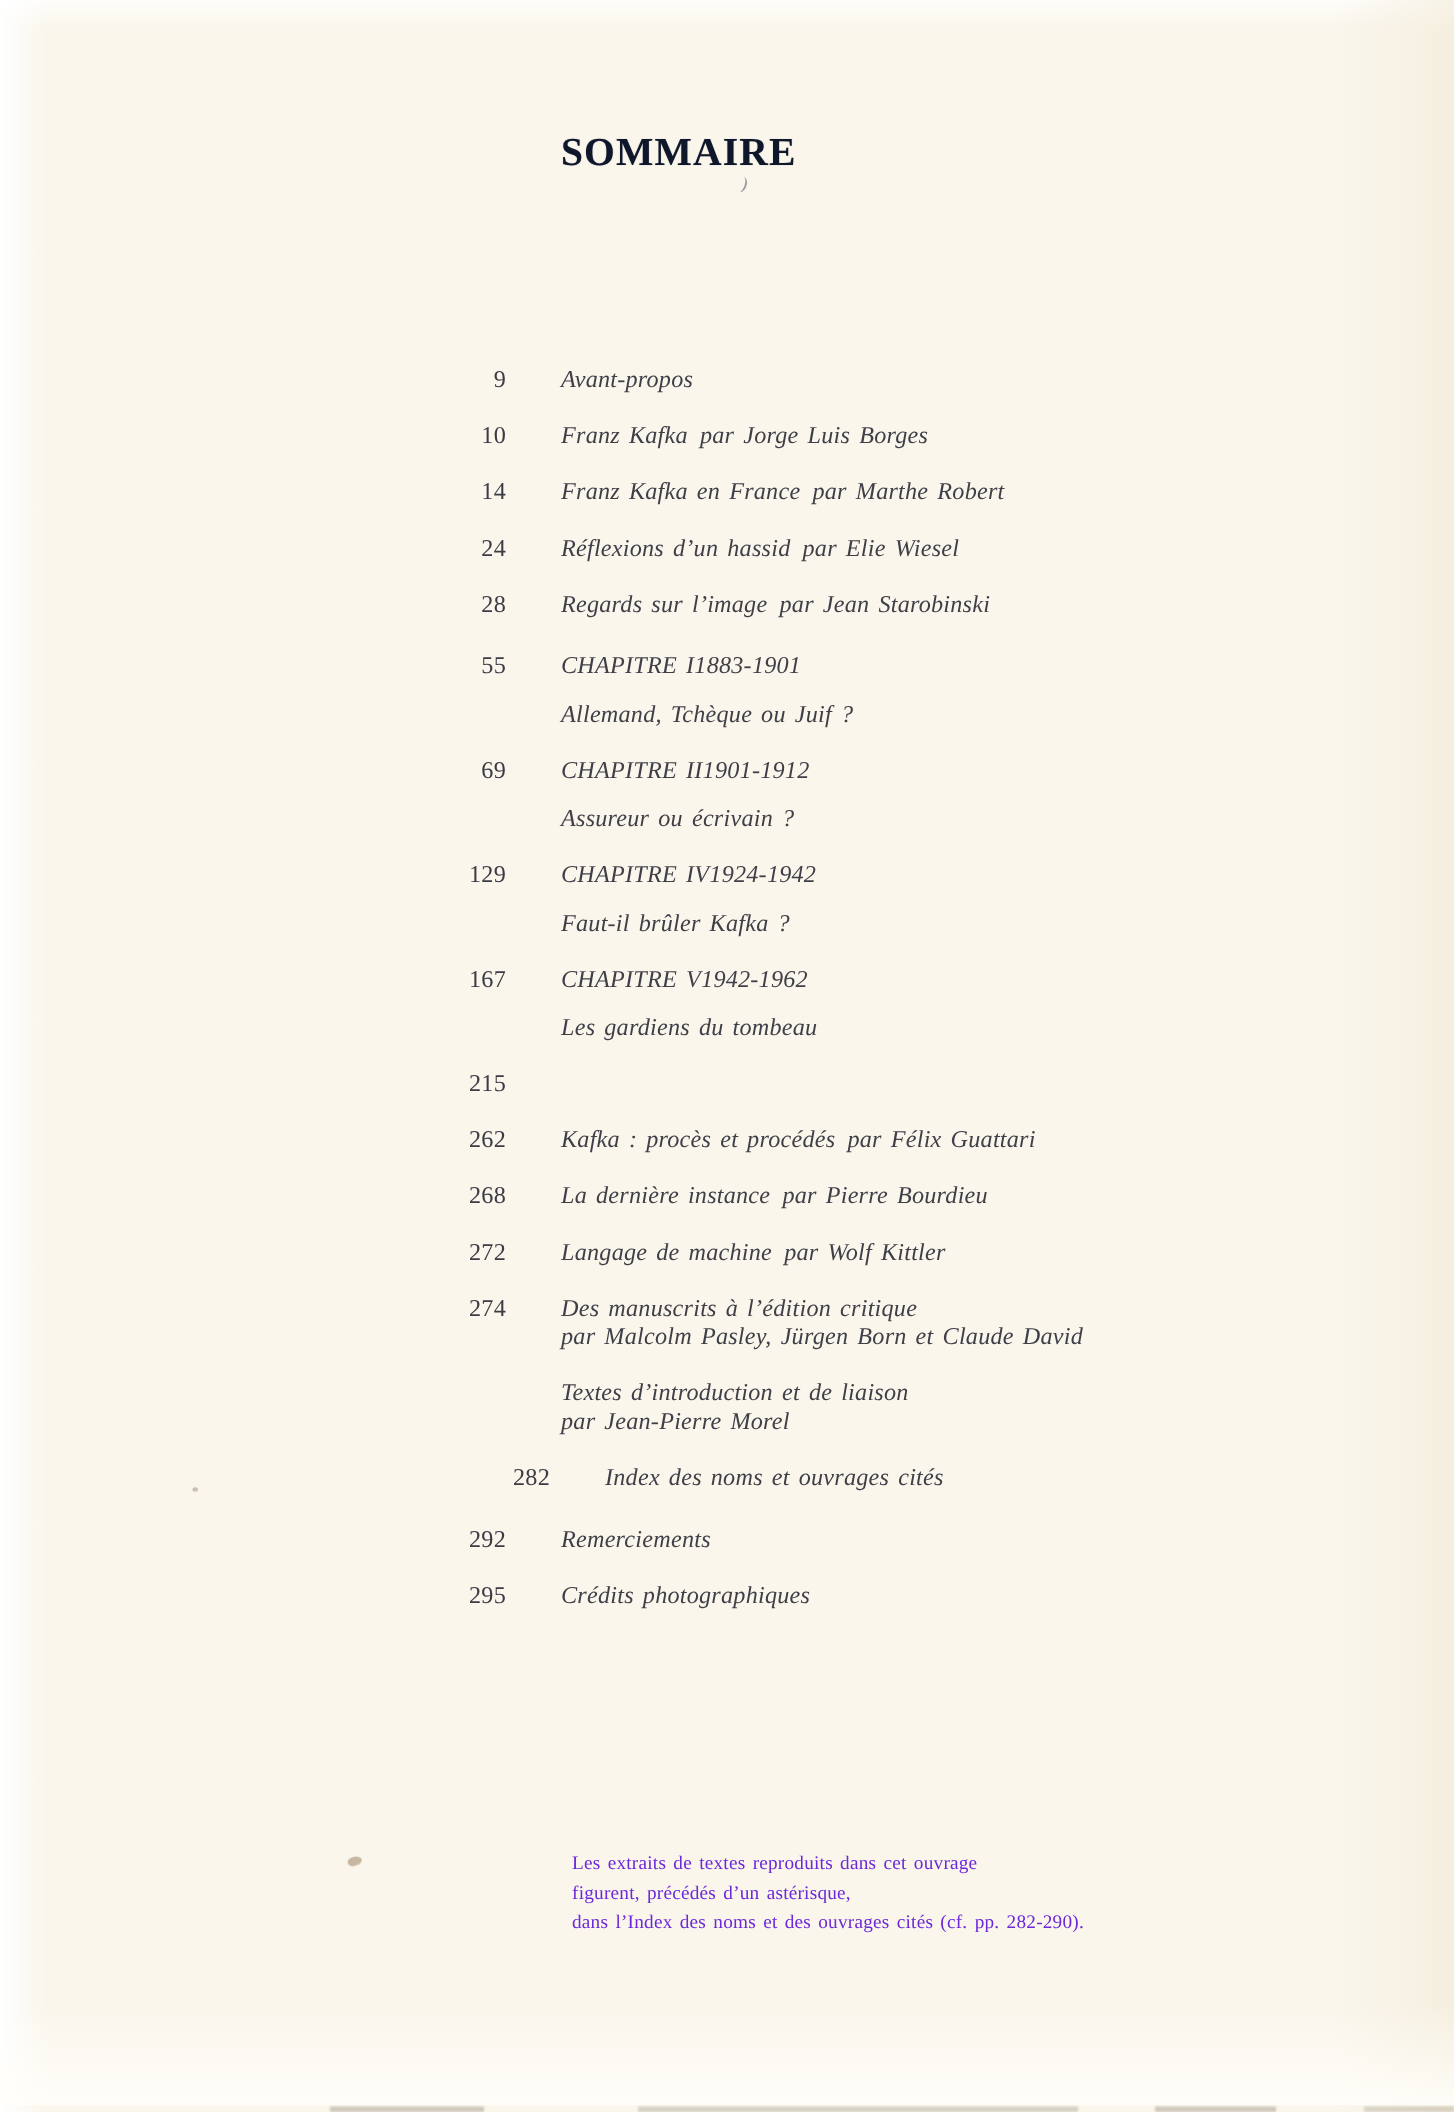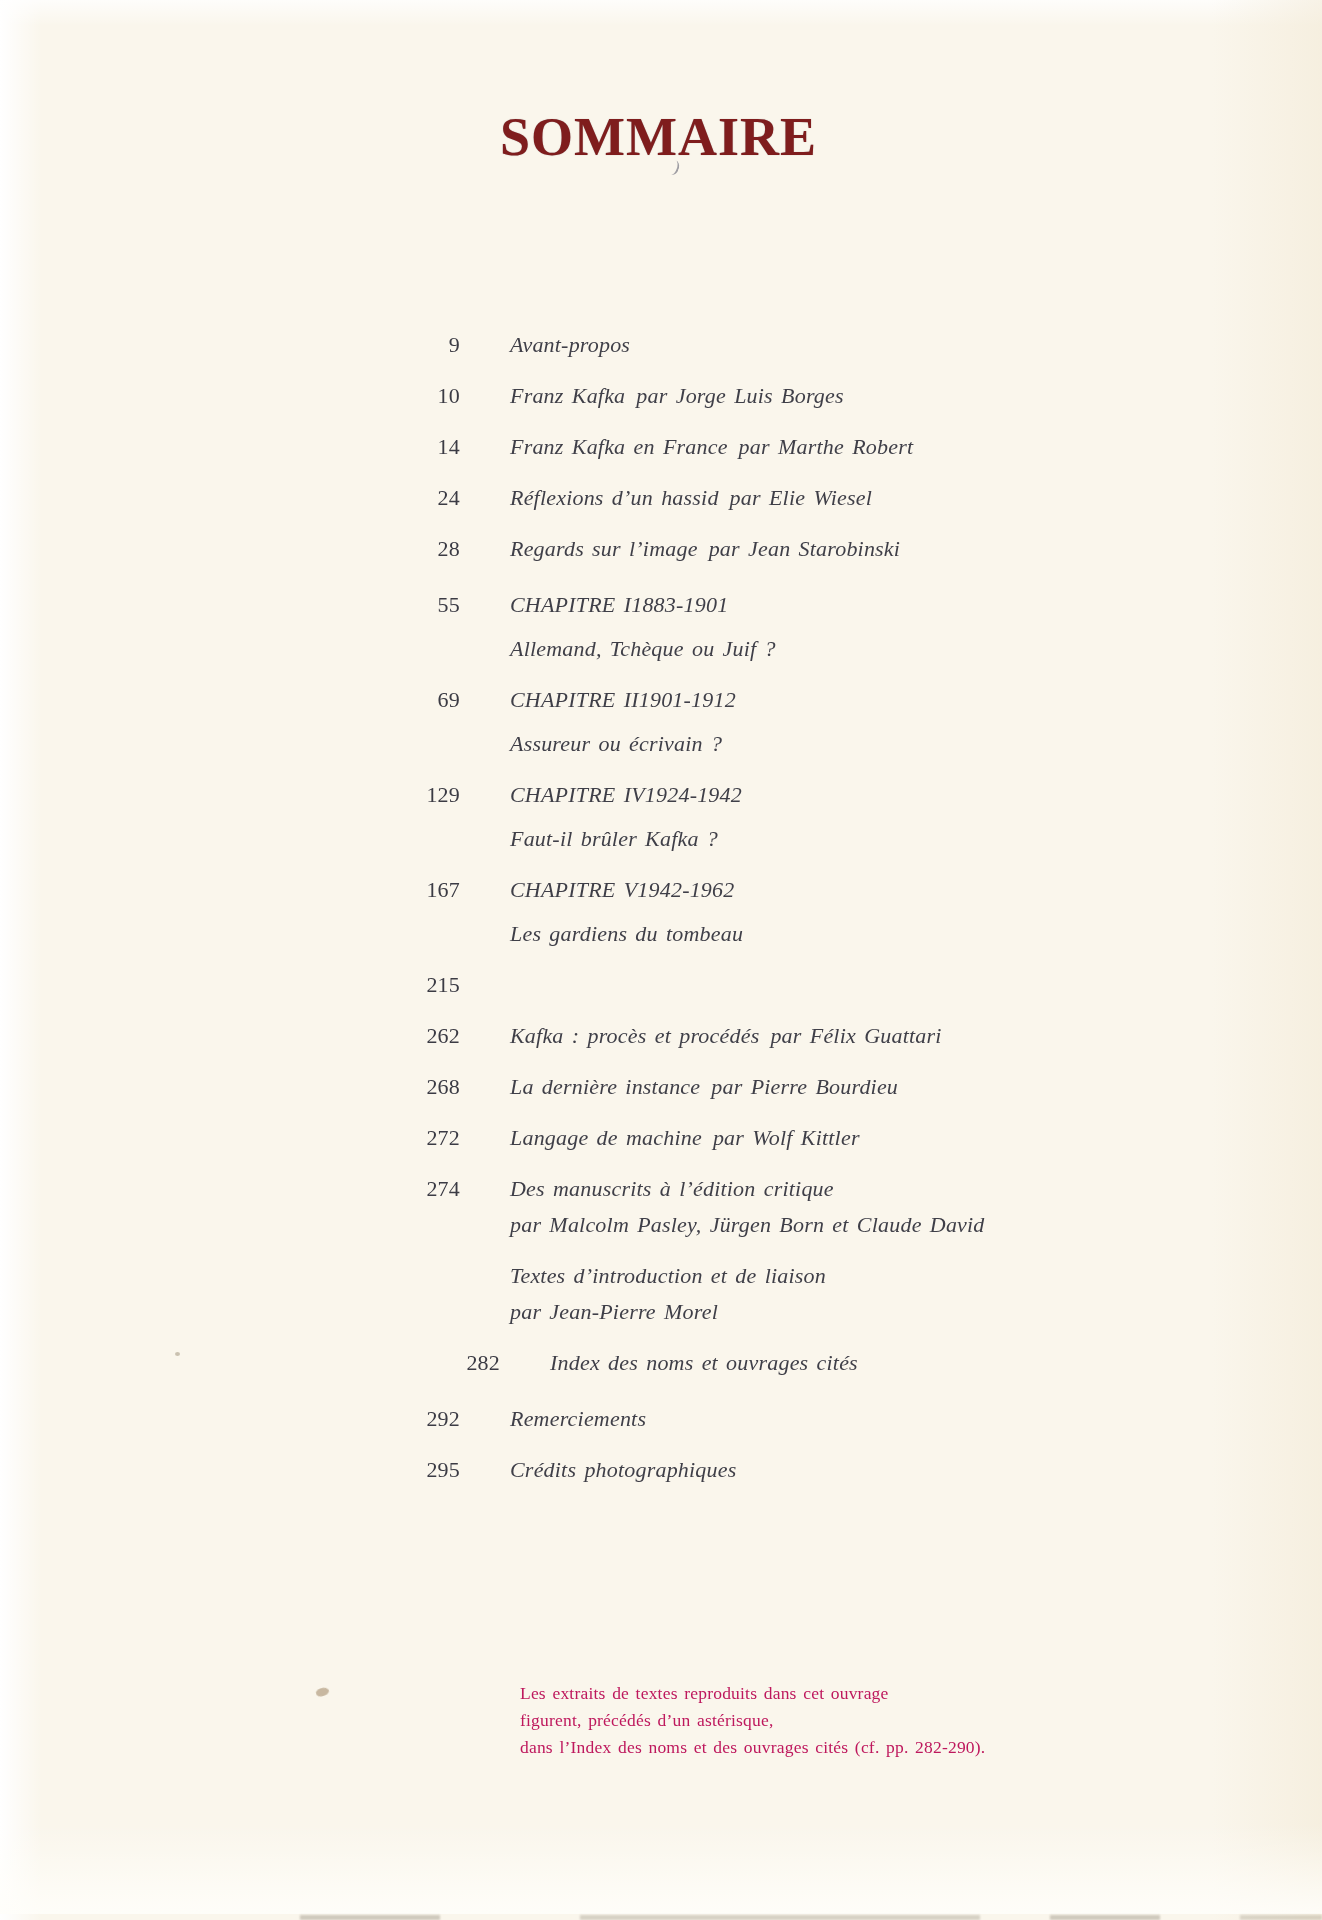--- a/index.html
+++ b/index.html
@@ -25,46 +25,46 @@
   .scan-strip  { position:absolute; left:0; bottom:0; width:100%; height:5px; filter: blur(1px);
                  background: linear-gradient(90deg,
                    transparent 0 300px,  rgba(110,100,80,.30) 300px 440px,
                    transparent 440px 580px, rgba(110,100,80,.25) 580px 980px,
                    transparent 980px 1050px, rgba(110,100,80,.30) 1050px 1160px,
                    transparent 1160px 1240px, rgba(110,100,80,.22) 1240px 1322px); }
 
   
   .page-title {
     position: absolute; left: 494px; top: 104px;
-    margin: 6px;
-    font-size: 54px; font-weight: 700; line-height: 1;
+    margin: 16px;
+    font-size: 36px; font-weight: 700; line-height: 1;
     letter-spacing: 1px;
-    color: #7f1d1d;
+    color: #0f172a;
     text-shadow: 0 0 1px rgba(81,81,95,.45);
   }
 
   
   .toc { position: absolute; left: 0; top: 332px; width: 1322px; }
   .row { display: flex; line-height: 26px; margin-bottom: 25px;
          font-size: 22px; letter-spacing: .2px; word-spacing: 2.5px; }
   .num  { flex: 0 0 460px; text-align: right; color: #3b3b44; }
   .body { margin-left: 50px; max-width: 700px; font-style: italic; }
   .line1 { display: block; }
   .line2 { display: block; }
   .chapter .line2 { margin-top: 18px; }
-  .twoline .line2 { margin-top: 10px; }
+  .twoline .line2 { }
   .dates  { }
   .author { margin-left: 11px; }
   .toc .row:nth-child(5)  { margin-bottom: 30px; }  
   .toc .row:nth-child(16) { margin-bottom: 30px; padding-left: 40px; }  
 
   
   .footnote { position: absolute; left: 520px; top: 1680px;
               font-size: 17.5px; line-height: 27px; letter-spacing: .2px;
-              word-spacing: 2px; color: #be185d; }
+              word-spacing: 2px; color: #6d28d9; }
   .footnote .fline { display: block; }
 
   
   .speck-hook { position:absolute; left:668px; top:160px; width:9px; height:15px;
                 border-right: 2px solid rgba(110,110,125,.65); border-radius: 50%;
                 transform: rotate(18deg); }
   .speck-footnote { position:absolute; left:316px; top:1688px; width:13px; height:8px;
                     background: rgba(150,122,86,.5); border-radius: 45% 60% 50% 50%;
                     transform: rotate(-18deg); filter: blur(.5px); }
   .speck-dot { position:absolute; left:175px; top:1352px; width:5px; height:4px;

